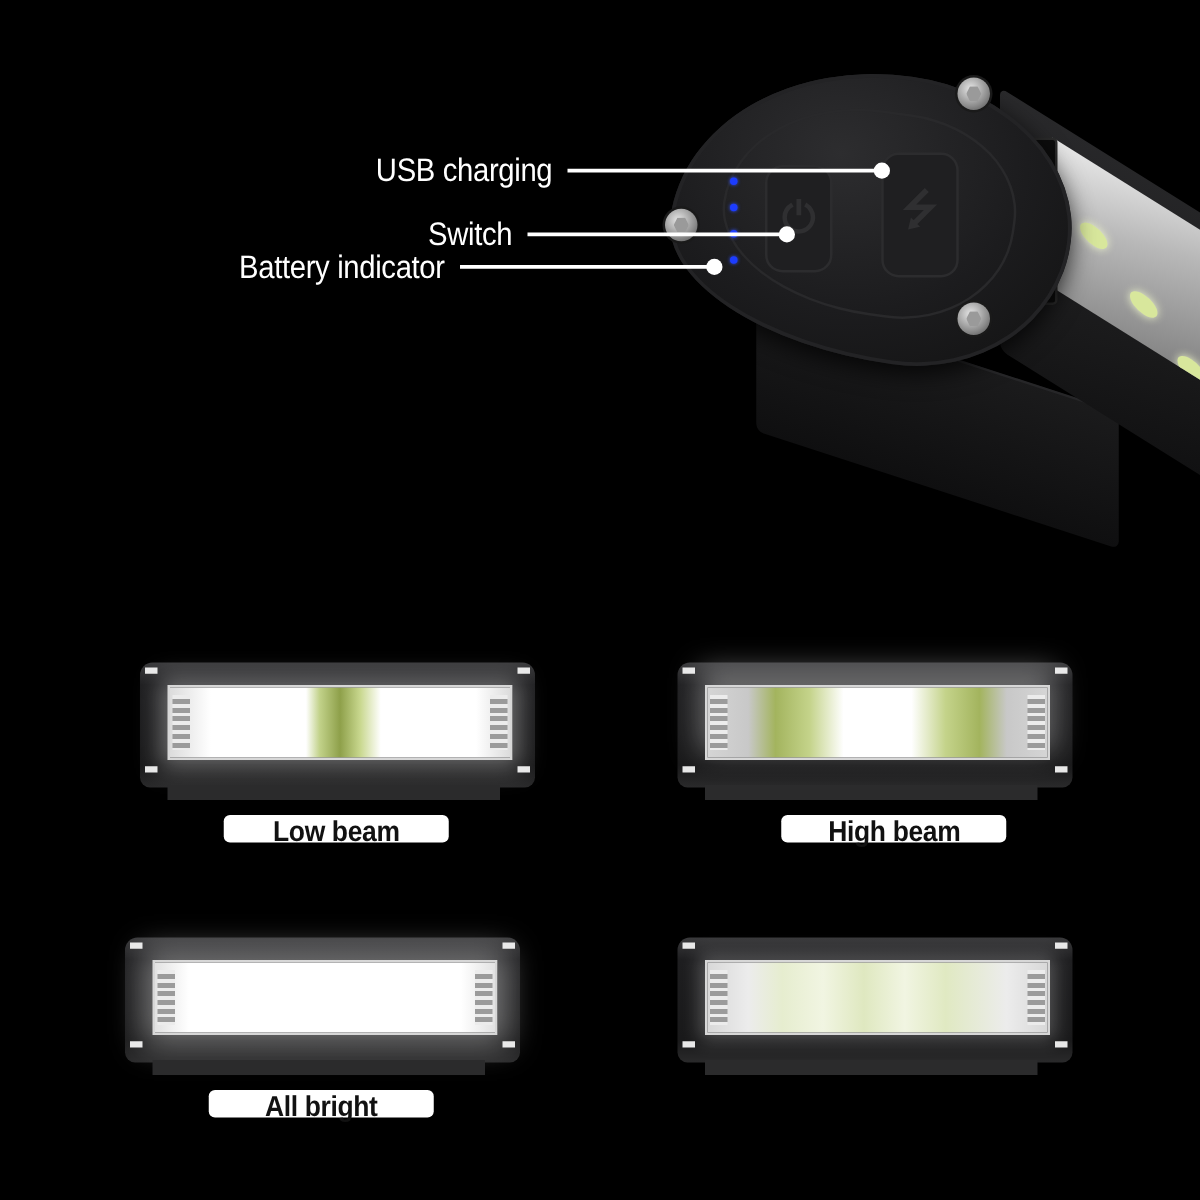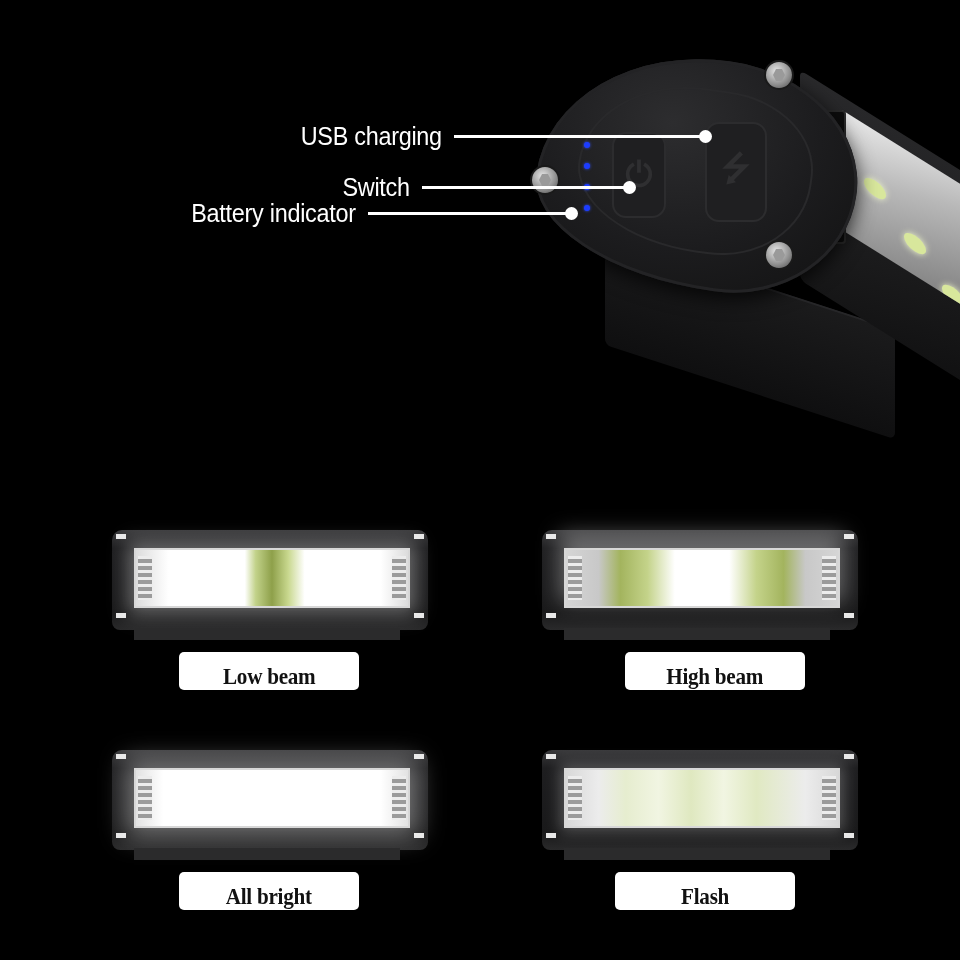--- a/index.html
+++ b/index.html
@@ -87,22 +87,22 @@
   .lamp-foot { position: absolute; left: 34px; top: 108px; width: 266px; height: 12px; background: #2b2b2c; }
   .lamp-corner { position: absolute; width: 10px; height: 5px; background: #e8e8e8; }
   .window {
     position: absolute; left: 22px; top: 18px; width: 272px; height: 56px;
     border: 2px solid #d7d7d7; overflow: hidden;
     background: #cfcfcf;
   }
   .fins { position: absolute; top: 6px; width: 14px; height: 44px;
           background: repeating-linear-gradient(180deg, #ececec 0 3px, #9b9b9b 3px 7px); }
   .label {
-    position: absolute; top: 132px; height: 38px; background: #fff; border-radius: 5px;
-    display: flex; align-items: flex-end; justify-content: center; font-family: Liberation Serif, serif;
+    position: absolute; top: 132px; height: 22px; background: #fff; border-radius: 5px;
+    display: flex; align-items: flex-start; justify-content: center;
   }
   .label span { color: #111; font-size: 23px; font-weight: bold; letter-spacing: -0.3px;
                 transform: scaleX(0.92); display: inline-block; }
 </style>
 </head>
 <body>
 
 <div class="product">
   <div class="mount"></div>
   <div class="body-bar"></div>
@@ -178,21 +178,21 @@
       <div class="fins" style="left:2px"></div>
       <div class="fins" style="right:2px"></div>
     </div>
   </div>
   <div class="lamp-foot"></div>
   <div class="label" style="left:95px;width:180px">
       <span>High beam</span>
     </div>
 </div>
 
-<div class="mode" style="left:100px;top:740px">
+<div class="mode" style="left:88px;top:740px">
   <div class="lamp">
     <div class="lamp-corner" style="left:4px;top:4px"></div>
     <div class="lamp-corner" style="right:4px;top:4px"></div>
     <div class="lamp-corner" style="left:4px;bottom:12px"></div>
     <div class="lamp-corner" style="right:4px;bottom:12px"></div>
     <div class="window" style="background:linear-gradient(90deg,#e2e2e2 0%,#fff 10%,#fff 90%,#e2e2e2 100%);box-shadow:0 0 24px 8px rgba(255,255,255,.4);">
       <div class="fins" style="left:2px"></div>
       <div class="fins" style="right:2px"></div>
     </div>
   </div>
@@ -207,16 +207,13 @@
     <div class="lamp-corner" style="left:4px;top:4px"></div>
     <div class="lamp-corner" style="right:4px;top:4px"></div>
     <div class="lamp-corner" style="left:4px;bottom:12px"></div>
     <div class="lamp-corner" style="right:4px;bottom:12px"></div>
     <div class="window" style="background:linear-gradient(90deg,#d8d8d8 0%,#ececec 12%,#e6edcf 22%,#f1f5e2 34%,#dfe8c0 46%,#f1f5e2 58%,#e0e9c2 70%,#ececec 88%,#d8d8d8 100%);box-shadow:0 0 14px 4px rgba(255,255,255,.25);">
       <div class="fins" style="left:2px"></div>
       <div class="fins" style="right:2px"></div>
     </div>
   </div>
   <div class="lamp-foot"></div>
-  <div class="label" style="left:85px;width:180px">
-      <span>Flash</span>
-    </div>
 </div>
 
 </body></html>

